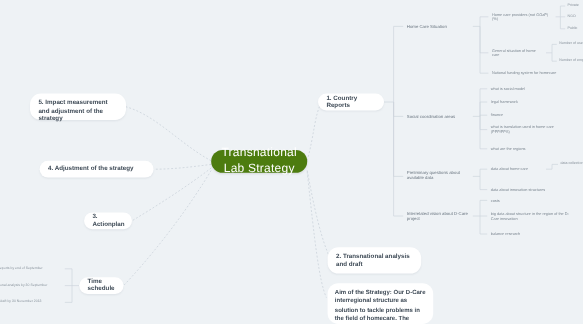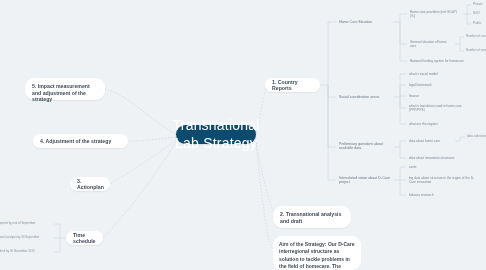--- a/index.html
+++ b/index.html
@@ -14,27 +14,26 @@
   .node{
     position:absolute;
     background:#ffffff;
     color:#3f4b57;
     border-radius:9px;
     box-sizing:border-box;
     display:flex;align-items:center;
     line-height:1.25;
   }
   .node.center{
-    background:#0c4a6e;
+    background:#4d7c0f;
     color:#ffffff;
     border-radius:14px;
-    font-size:14px;
+    font-size:10px;
     font-weight:500;
     letter-spacing:.2px;
-    justify-content:center;
     text-align:center;
     box-shadow:0 1px 2px rgba(0,0,0,.10);
   }
   .node.lvl1{
     font-size:5.2px;
     font-weight:700;
     padding:4px 7px;
     box-shadow:0 1px 1.5px rgba(120,135,150,.12);
   }
   .node.lvl1.multi{align-items:flex-start;padding-top:5px;}

